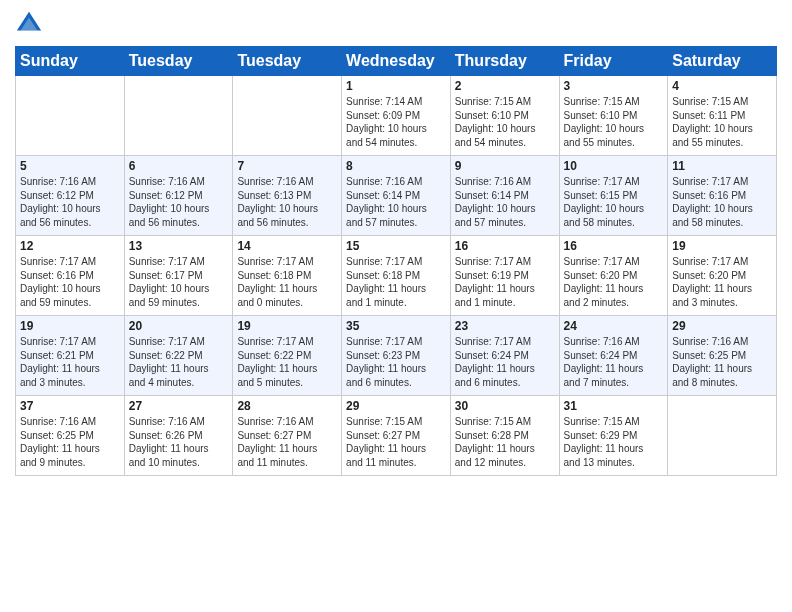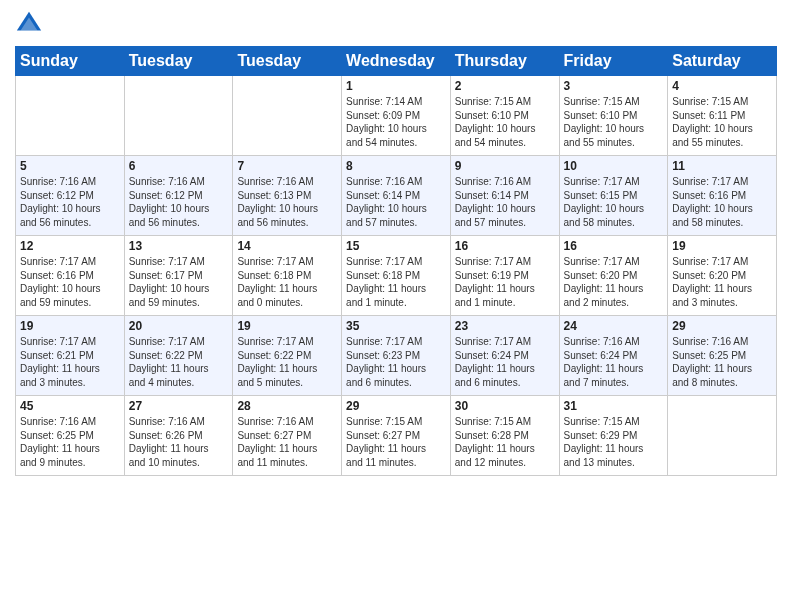--- a/index.html
+++ b/index.html
@@ -320,21 +320,21 @@
           <td>
             <span class="day-num">29</span>
             <div class="day-info" style="white-space: pre-line;">Sunrise: 7:16 AM
 Sunset: 6:25 PM
 Daylight: 11 hours
 and 8 minutes.</div>
           </td>
         </tr>
         <tr>
           <td>
-            <span class="day-num">45</span>
+            <span class="day-num">37</span>
             <div class="day-info" style="white-space: pre-line;">Sunrise: 7:16 AM
 Sunset: 6:25 PM
 Daylight: 11 hours
 and 9 minutes.</div>
           </td>
           <td>
             <span class="day-num">27</span>
             <div class="day-info" style="white-space: pre-line;">Sunrise: 7:16 AM
 Sunset: 6:26 PM
 Daylight: 11 hours

